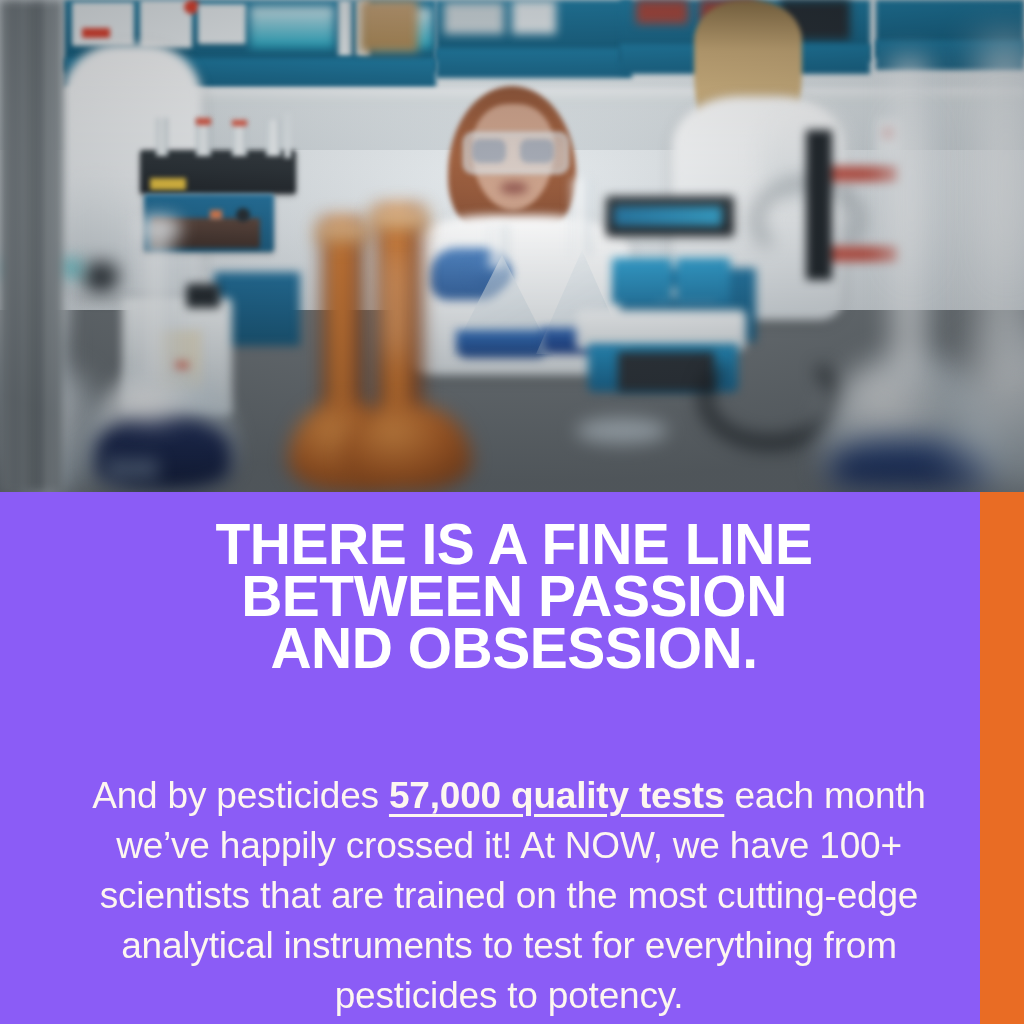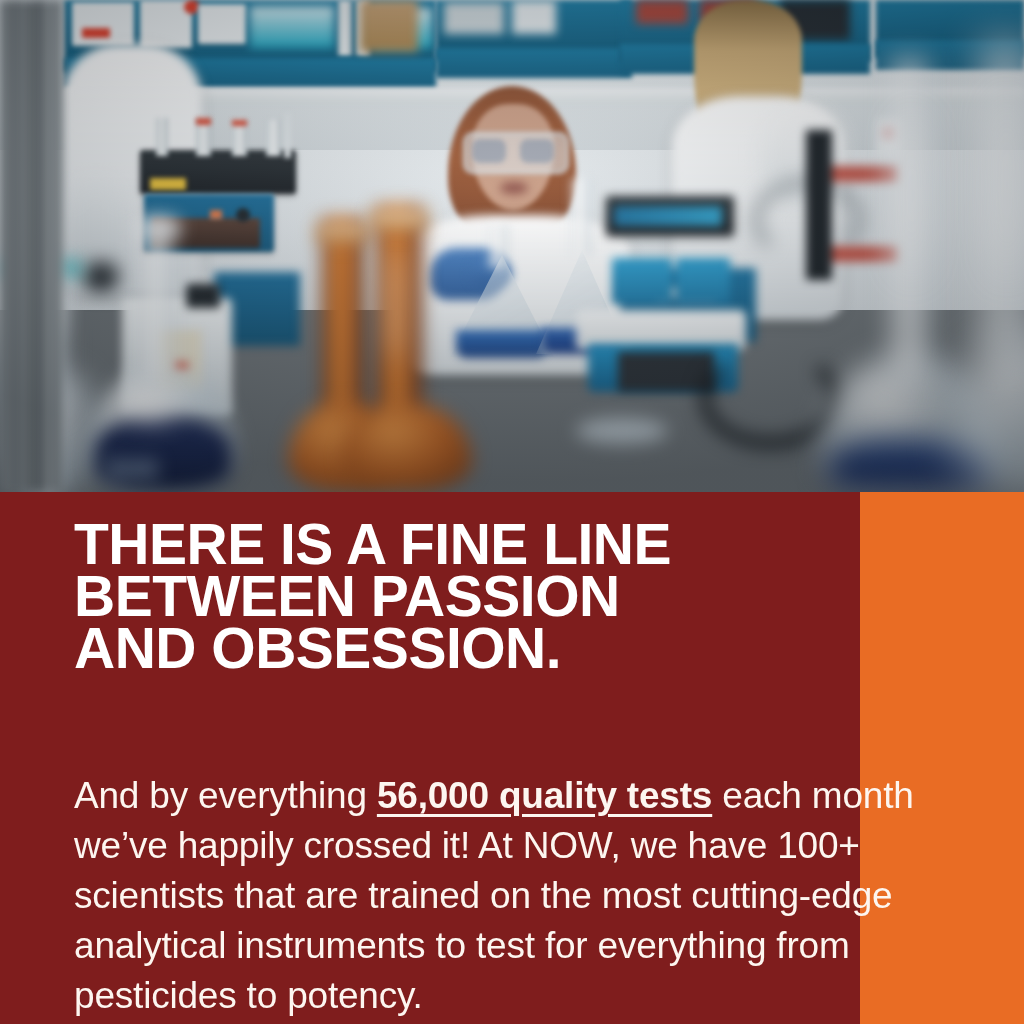--- a/index.html
+++ b/index.html
@@ -129,23 +129,24 @@
   .grade {
     left:0; top:0; width:1024px; height:492px;
     background: radial-gradient(ellipse 70% 60% at 50% 38%, rgba(255,255,255,.06), rgba(10,16,22,.30) 100%);
     pointer-events:none;
   }
 
   
   #panel {
     position: absolute;
     left: 0; top: 492px;
-    width: 860px;
+    width: 980px;
     height: 532px;
-    background: #7f1d1d;
+    background: #8b5cf6;
+    text-align: center;
   }
   #headline {
     position: absolute;
     left: 74px;
     top: 26px;
     width: 880px;
     color: #ffffff;
     font-size: 57px;
     line-height: 52px;
     font-weight: 700;
@@ -316,17 +317,17 @@
     <div class="layer grade"></div>
   </div>
 
   <div id="panel">
 
     <div id="headline">THERE IS A FINE LINE
 BETWEEN PASSION
 AND OBSESSION.</div>
 
     <p id="body-copy">
-      <span>And by everything </span><span class="emph">56,000 quality tests</span><span> each month we’ve happily crossed it! At NOW, we have 100+ scientists that are trained on the most cutting-edge analytical instruments to test for everything from pesticides to potency.</span>
+      <span>And by pesticides </span><span class="emph">57,000 quality tests</span><span> each month we’ve happily crossed it! At NOW, we have 100+ scientists that are trained on the most cutting-edge analytical instruments to test for everything from pesticides to potency.</span>
     </p>
 
   </div>
 </div>
 
 </body></html>

